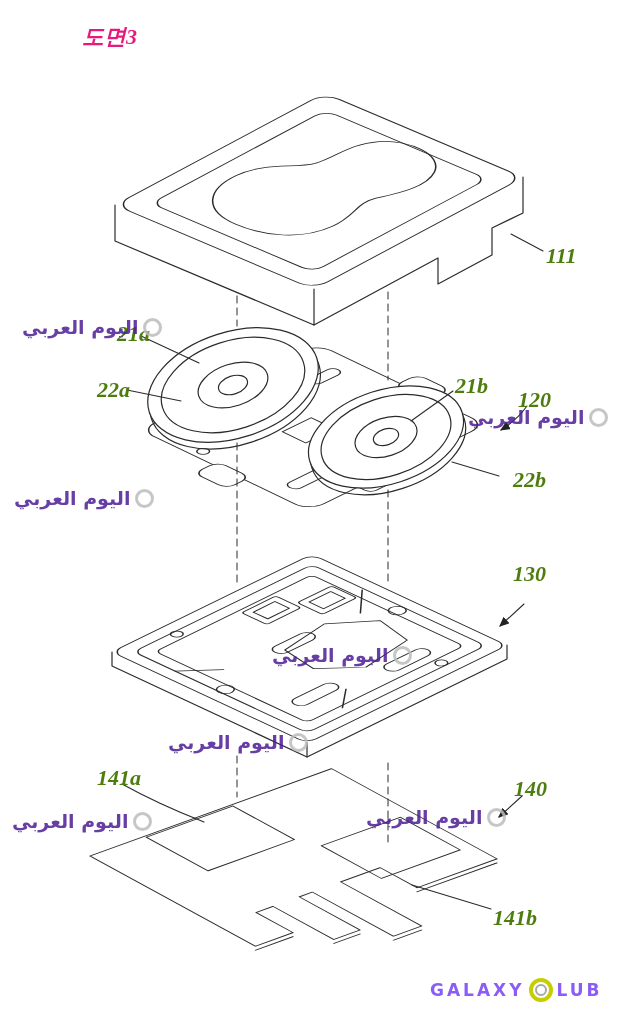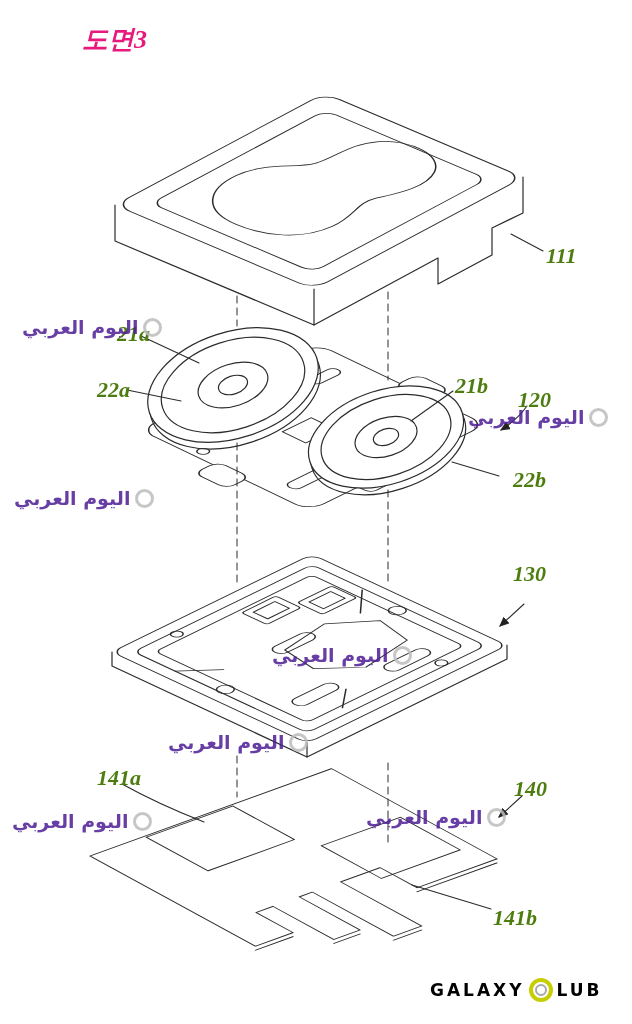--- a/index.html
+++ b/index.html
@@ -7,34 +7,34 @@
     position:relative; width:632px; height:1024px; background:#ffffff;
     overflow:hidden; font-family:"Liberation Serif", serif;
   }
   .drawing { position:absolute; left:0; top:0; }
   .part-label {
     position:absolute; font-weight:bold; font-style:italic;
     font-size:22px; color:#4d7c0f; white-space:nowrap;
   }
   .fig-title {
     position:absolute; left:82px; top:22px;
-    font-weight:bold; font-style:italic; font-size:26px; color:#e8197d;
+    font-weight:bold; font-style:italic; font-size:22px; color:#e8197d;
   }
   .wm {
     position:absolute; display:flex; align-items:center; gap:5px;
     color:#4c1d95; opacity:0.85; font-family:"DejaVu Sans", sans-serif;
     font-weight:bold; font-size:19px; white-space:nowrap; direction:rtl;
   }
   .wm-circle {
     width:19px; height:19px; border:3px solid #bdbdbd; border-radius:50%;
     box-sizing:border-box; flex:0 0 auto;
   }
   .footer {
     position:absolute; left:430px; top:978px; display:flex; align-items:center; gap:3px;
-    color:#000000; font-family:"DejaVu Sans", sans-serif; font-weight:bold;
+    color:#8b5cf6; font-family:"DejaVu Sans", sans-serif; font-weight:bold;
     font-size:17px; letter-spacing:3px;
   }
   .club-ring {
     position:relative; width:16px; height:16px; border:4px solid #c6ce00;
     border-radius:50%; box-sizing:content-box; margin:0 1px;
   }
   .club-ring::after {
     content:""; position:absolute; inset:2px; border:2px solid #a8a8a8; border-radius:50%;
   }
 </style>

